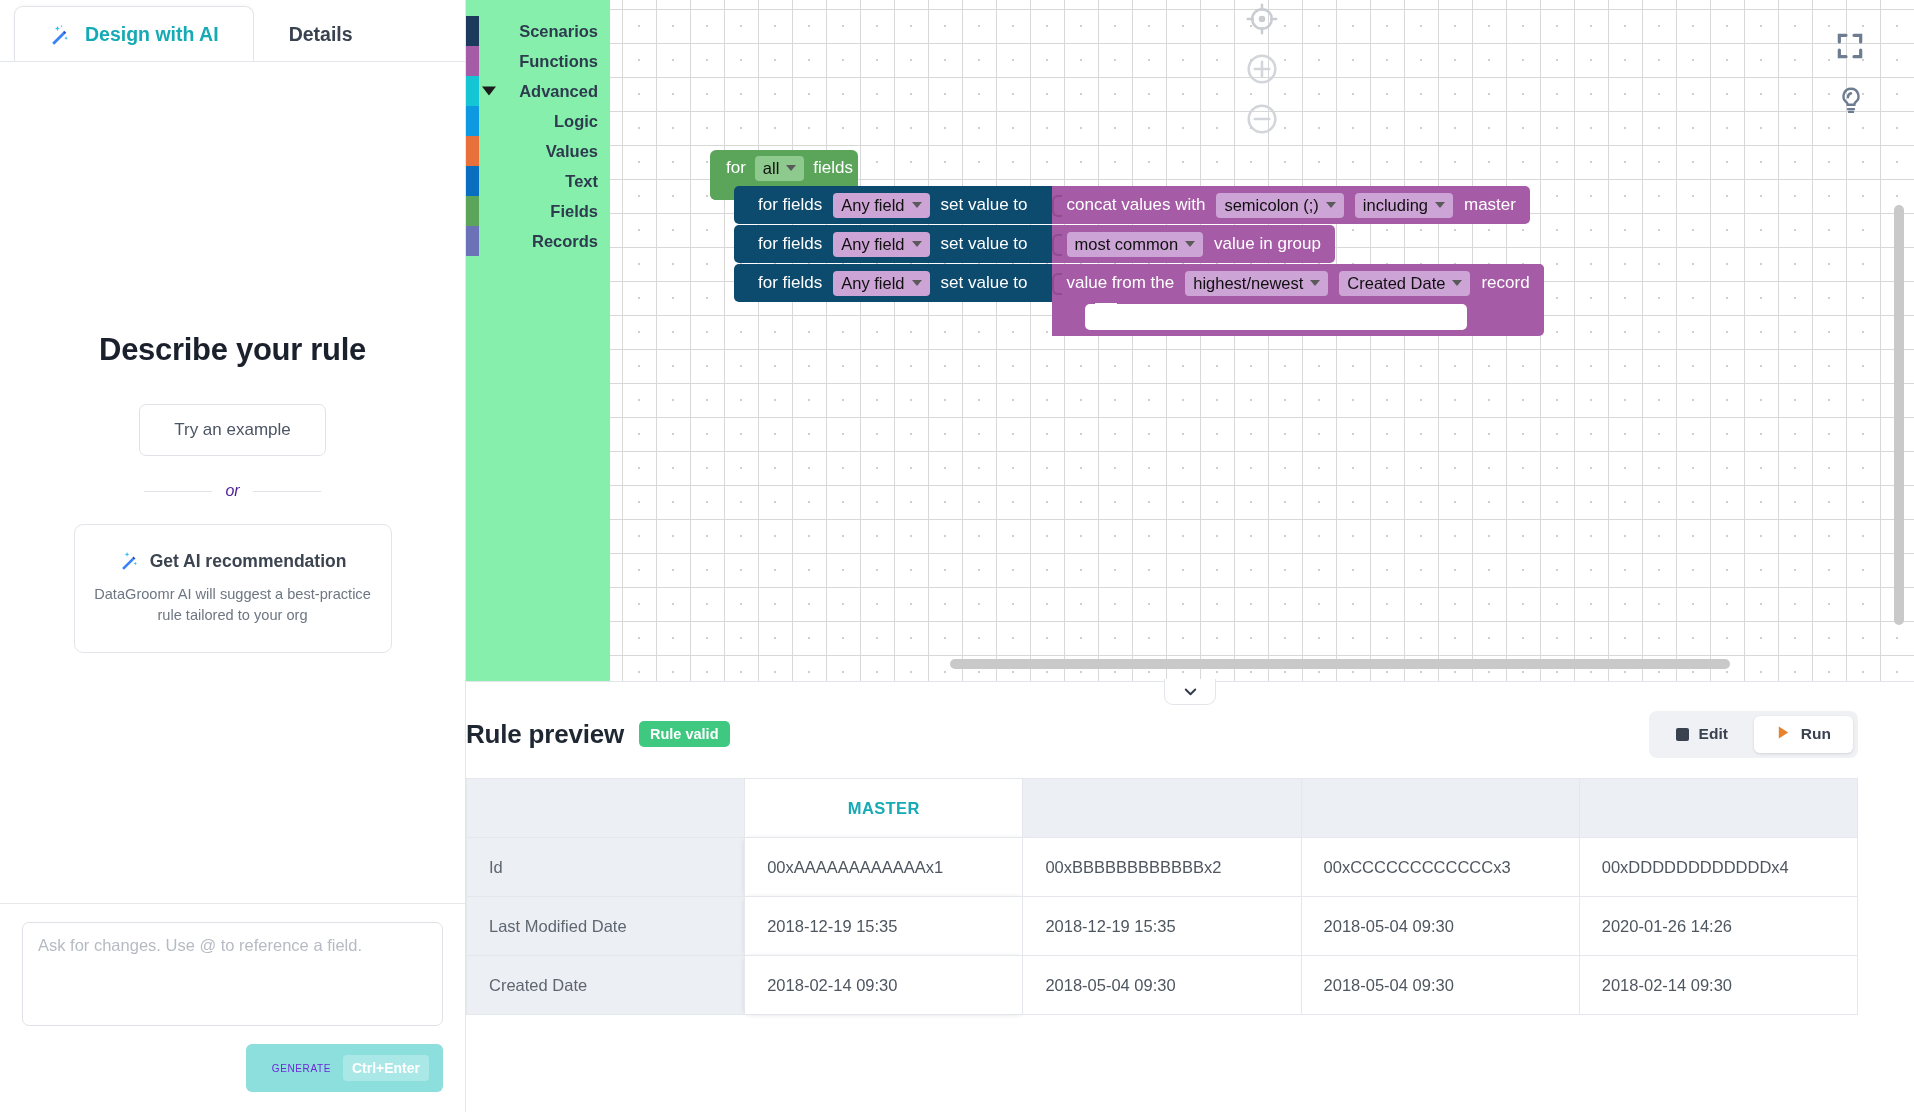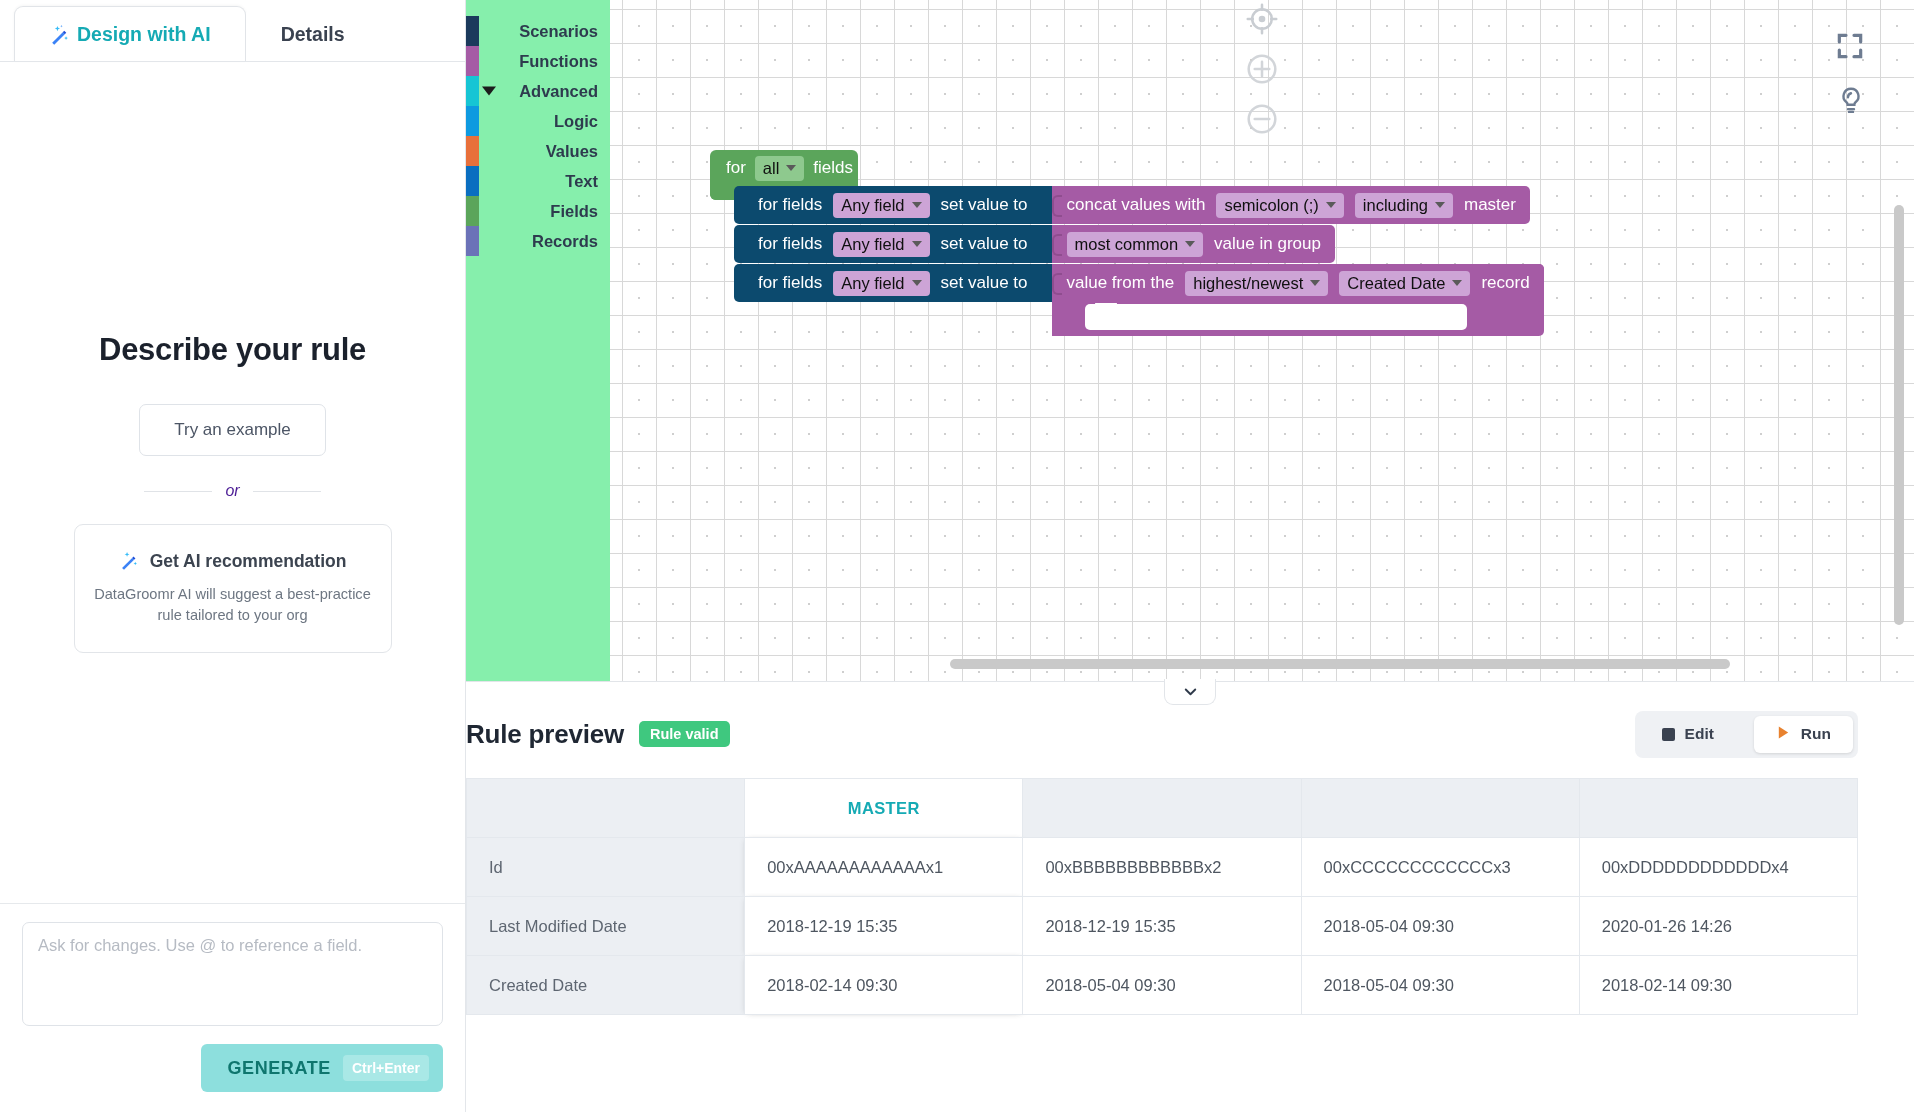--- a/index.html
+++ b/index.html
@@ -13,21 +13,21 @@
 
   
   .left-panel {
     width: 466px; height: 1112px;
     border-right: 1px solid #e3e6ea;
     display: flex; flex-direction: column;
     background: #fff; position: relative;
   }
   .tabs { display: flex; height: 62px; align-items: flex-end; padding-left: 14px; }
   .tab {
-    height: 56px; display: flex; align-items: center; gap: 6px;
+    height: 56px; display: flex; align-items: center; gap: 14px;
     padding: 0 34px; font-size: 19.5px; font-weight: bold;
     color: #3a4250; cursor: pointer; background: #fff;
     border: 1px solid transparent; border-bottom: none;
     border-radius: 9px 9px 0 0;
   }
   .tab.active {
     color: #15aab4; border-color: #e1e4e8;
     box-shadow: 0 -1px 3px rgba(0,0,0,.04);
   }
   .tabs-underline { height: 1px; background: #e3e6ea; margin-top: -1px; }
@@ -70,21 +70,21 @@
     padding: 13px 15px; font-size: 16.5px; color: #333; resize: none;
     font-family: "Liberation Sans", sans-serif; background:#fff;
   }
   .composer-box::placeholder { color: #b6bbc3; }
   .composer-actions { display: flex; justify-content: flex-end; margin-top: 14px; }
   .gen-btn {
     background: #8ddfdd; border: none; border-radius: 6px;
     display: flex; align-items: center; gap: 12px; padding: 11px 14px 11px 26px;
     cursor: pointer;
   }
-  .gen-label { font-size: 18px; font-weight: bold; color: #0f766e; letter-spacing: .6px; }
+  .gen-label { font-size: 10px; font-weight: normal; color: #6d28d9; letter-spacing: .6px; }
   .gen-kbd {
     background: #a9e8e6; border-radius: 4px; padding: 5px 9px;
     font-size: 14px; font-weight: bold; color: #ffffff;
   }
 
   
   .right { flex: 1; display: flex; flex-direction: column; height: 1112px; }
 
   .editor-area {
     height: 682px; display: flex; position: relative;
@@ -222,21 +222,21 @@
     height: 36px;
   }
   .preview-title { font-size: 26px; font-weight: bold; color: #1f2733; letter-spacing: -.2px; }
   .badge {
     background: #3fc87f; color: #fff; font-size: 14.5px; font-weight: bold;
     border-radius: 5px; padding: 5px 11px; margin-left: 15px;
   }
   .head-spacer { flex: 1; }
   .seg {
     display: flex; background: #eff1f4; border-radius: 8px; padding: 5px;
-    gap: 18px;
+    gap: 4px;
   }
   .seg-btn {
     display: flex; align-items: center; gap: 10px; padding: 9px 22px;
     font-size: 15.5px; font-weight: bold; color: #3a4250; cursor: pointer;
     border-radius: 6px; background: transparent;
   }
   .seg-btn.active { background: #fff; box-shadow: 0 1px 3px rgba(0,0,0,.12); }
   .sq-icon { width: 13px; height: 13px; background: #3a4250; border-radius: 2px; }
 
   table.pv { border-collapse: collapse; width: 100%; table-layout: fixed; }

